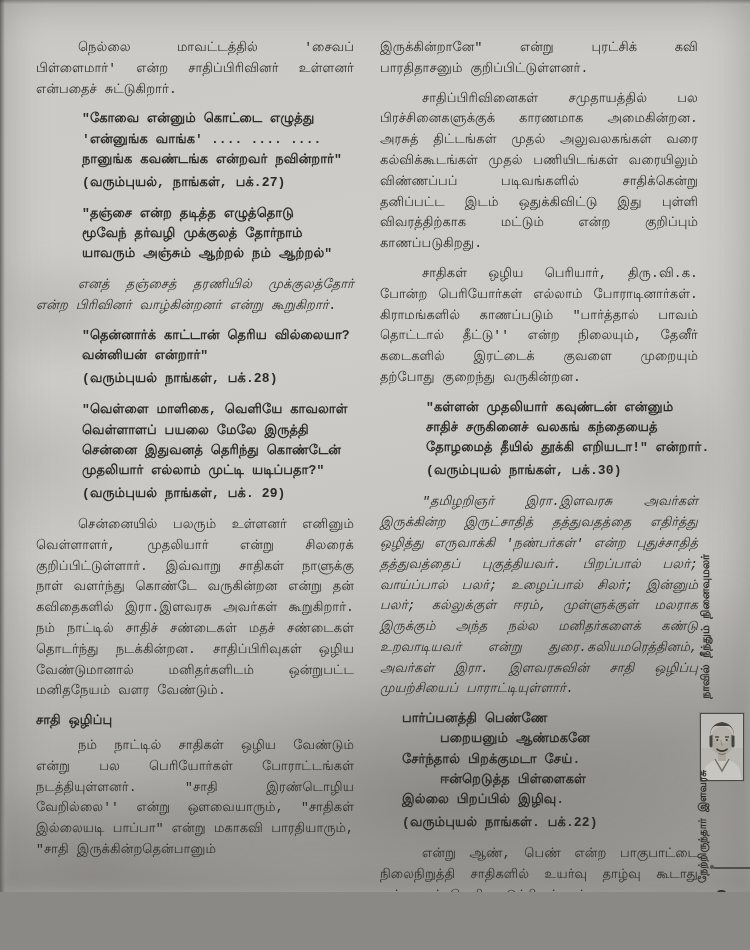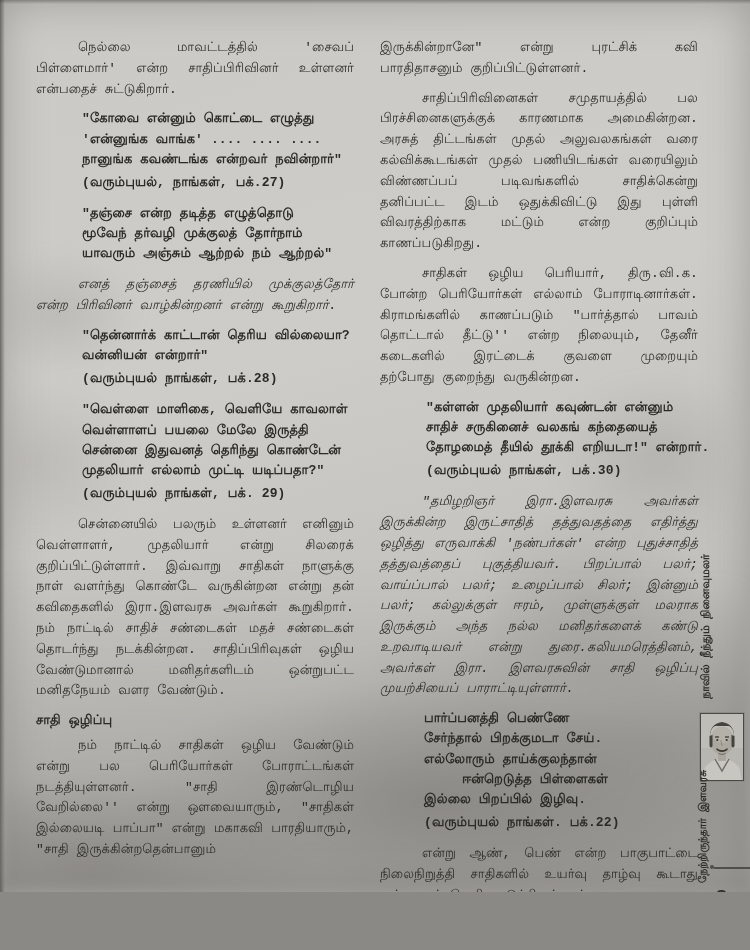--- a/index.html
+++ b/index.html
@@ -34,21 +34,21 @@
     filter:blur(8px);}
   .content{position:absolute;left:36px;top:38px;width:662px;display:flex;gap:26px;}
   .col{flex:1;min-width:0;font-size:13px;line-height:1.6;text-align:justify;letter-spacing:.1px;}
   .body{margin:0 0 9px 0;text-indent:42px;}
   .noindent{text-indent:0;}
   .italic{font-style:italic;}
   .heading{font-weight:bold;margin:8px 0 4px 0;font-size:13px;}
   .quote{margin:9px 0 11px 46px;font-weight:bold;line-height:1.55;text-align:left;}
   .qline{white-space:nowrap;}
   .cite{text-align:left;margin-top:3px;padding-right:2px;font-weight:bold;}
-  .quote-alt{margin-left:44px;}
+  .quote-alt{margin-left:22px;}
   .quote-alt .ind{margin-left:38px;}
   .vtext{position:absolute;transform:rotate(-90deg);white-space:nowrap;text-align:center;
     color:#2e2d29;}
   .book-title{left:616px;top:620px;width:180px;font-size:11px;font-weight:bold;}
   .photo-caption{left:643px;top:820px;width:120px;font-size:10.5px;font-weight:bold;}
   .page-number{left:702px;top:894px;width:40px;font-size:13px;font-weight:bold;letter-spacing:1px;}
   .photo{position:absolute;left:700px;top:713px;width:42px;height:66px;
     border:1px solid #4a4843;box-shadow:0 0 0 1px #8e8c88;background:#b6b4af;}
   .photo svg{display:block;}
   .rule{position:absolute;left:714px;top:867px;width:36px;height:2px;background:#4f4e4a;}
@@ -116,22 +116,22 @@
         <div class="qline">"கள்ளன் முதலியார் கவுண்டன் என்னும்</div>
         <div class="qline">சாதிச் சருகினைச் வலகங் கந்தையைத்</div>
         <div class="qline">தோழமைத் தீயில் தூக்கி எறியடா!" என்றார்.</div>
         <div class="cite">(வரும்புயல் நாங்கள், பக்.30)</div>
       </div>
 
       <p class="body italic">"தமிழறிஞர் இரா.இளவரசு அவர்கள் இருக்கின்ற இருட்சாதித் தத்துவதத்தை எதிர்த்து ஒழித்து எருவாக்கி 'நண்பர்கள்' என்ற புதுச்சாதித் தத்துவத்தைப் புகுத்தியவர். பிறப்பால் பலர்; வாய்ப்பால் பலர்; உழைப்பால் சிலர்; இன்னும் பலர்; கல்லுக்குள் ஈரம், முள்ளுக்குள் மலராக இருக்கும் அந்த நல்ல மனிதர்களைக் கண்டு உறவாடியவர் என்று துரை.கலியமரெத்தினம், அவர்கள் இரா. இளவரசுவின் சாதி ஒழிப்பு முயற்சியைப் பாராட்டியுள்ளார்.</p>
 
       <div class="quote quote-alt">
         <div class="qline">பார்ப்பனத்தி பெண்ணே</div>
+        <div class="qline ind">பறையனும் ஆண்மகனே</div>
         <div class="qline">சேர்ந்தால் பிறக்குமடா சேய்.</div>
-        <div class="qline">எல்லோரும் தாய்க்குலந்தான்</div>
         <div class="qline ind">ஈன்றெடுத்த பிள்ளைகள்</div>
         <div class="qline">இல்லை பிறப்பில் இழிவு.</div>
         <div class="cite">(வரும்புயல் நாங்கள். பக்.22)</div>
       </div>
 
       <p class="body">என்று ஆண், பெண் என்ற பாகுபாட்டை நிலைநிறுத்தி சாதிகளில் உயர்வு தாழ்வு கூடாது என்பதைத் தெளிவுபடுத்தியுள்ளார்.</p>
 
 
       <p class="body">ஒவ்வொரு சாதியினரும் எதை நினைக்கிறார்கள் என்பதையும் சமுதாயத்தில் தாழ்த்தப்பட்டவர்களின் மனவேதனைகளையும் வெளிப்படுத்தும்போது.</p>
     </div>

